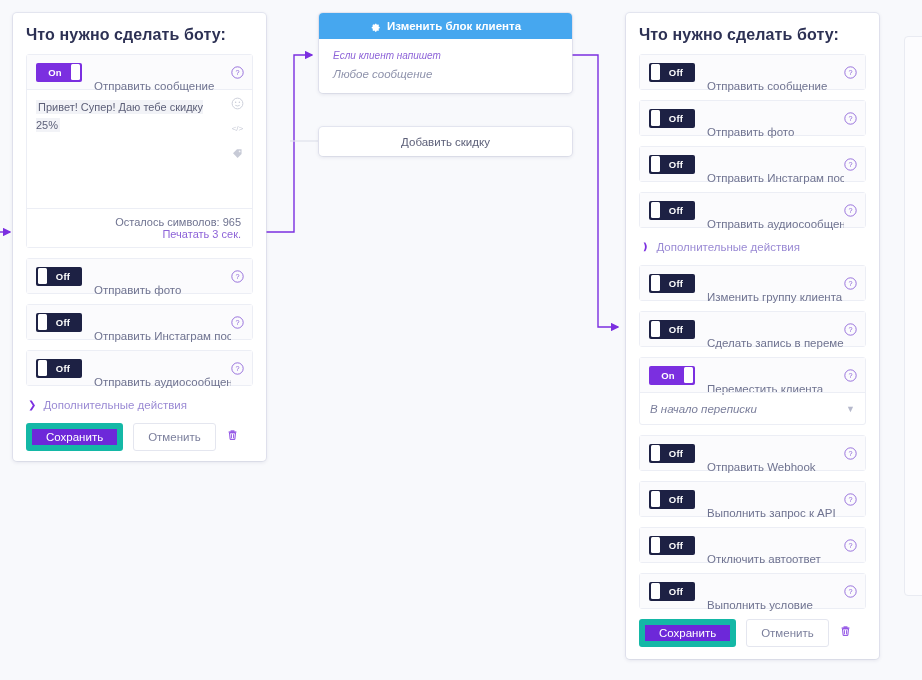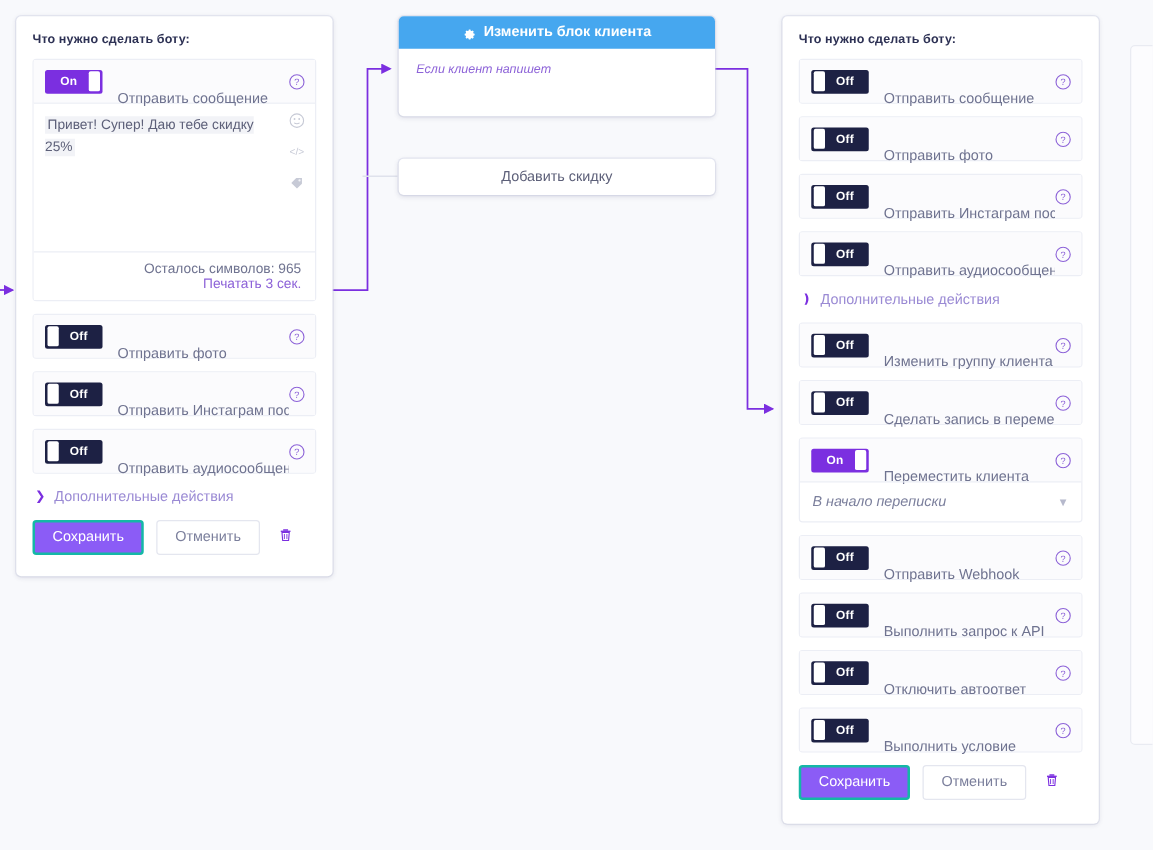--- a/index.html
+++ b/index.html
@@ -20,21 +20,21 @@
   #connectors { position: absolute; left: 0; top: 0; width: 922px; height: 680px; pointer-events: none; }
 
   
   .card {
     position: absolute;
     background: #ffffff;
     border-radius: 4px;
     box-shadow: 0 1px 4px rgba(30,35,80,.12), 0 0 0 1px rgba(220,224,236,.55);
   }
   .card-title {
-    font-size: 10px;
+    font-size: 16px;
     font-weight: bold;
     color: #2d3154;
     padding: 0;
     margin: 0 0 10px 0;
     letter-spacing: .1px;
   }
   .card-inner { padding: 13px 13px 13px 13px; }
 
   
   .action {
@@ -144,21 +144,21 @@
   .foot { display: flex; align-items: center; gap: 10px; }
   .btn {
     font-size: 11.5px;
     border-radius: 3px;
     padding: 0 14px;
     height: 28px;
     display: inline-flex; align-items: center; justify-content: center;
     cursor: pointer;
     white-space: nowrap;
   }
-  .btn-save { background: #8b5cf6; color: #fff; border: 2px solid #14b8a6; }
+  .btn-save { background: #6d28d9; color: #fff; border: 6px solid #14b8a6; }
   .btn-cancel { background: #fff; color: #7b7f9c; border: 1px solid #e4e6ef; }
   .btn-trash { margin-left: auto; margin-right: 18px; cursor: pointer; }
 
   
   .trigger-head {
     background: #46a7ef;
     color: #fff;
     height: 26px;
     display: flex; align-items: center; justify-content: center;
     gap: 6px;
@@ -342,20 +342,21 @@
 
   <div class="card" style="left:319px; top:13px; width:253px; height:80px;">
     <div class="trigger-head">
       <svg width="11" height="11" viewBox="0 0 16 16">
         <path fill="#ffffff" d="M8 5.2a2.8 2.8 0 100 5.6 2.8 2.8 0 000-5.6zm6.1 3.6l-1.3-.4a4.9 4.9 0 00-.4-1l.7-1.2-1.3-1.3-1.2.7a4.9 4.9 0 00-1-.4L9.2 3.9H7.4L7 5.2a4.9 4.9 0 00-1 .4l-1.2-.7-1.3 1.3.7 1.2a4.9 4.9 0 00-.4 1l-1.3.4v1.8l1.3.4a4.9 4.9 0 00.4 1l-.7 1.2 1.3 1.3 1.2-.7a4.9 4.9 0 001 .4l.4 1.3h1.8l.4-1.3a4.9 4.9 0 001-.4l1.2.7 1.3-1.3-.7-1.2a4.9 4.9 0 00.4-1l1.3-.4z"></path>
       </svg>
       <span>Изменить блок клиента</span>
     </div>
     <div class="trigger-body">
       <div class="trig-line1">Если клиент напишет</div>
+      <div class="trig-line2">Любое сообщение</div>
     </div>
   </div>
 
   <div class="card add-variant" style="left:319px; top:127px; width:253px; height:29px;">
     <span>Добавить скидку</span>
   </div>
 
   <div class="card" style="left:626px; top:13px; width:253px; height:646px;">
     <div class="card-inner">
       <div class="card-title">Что нужно сделать боту:</div>

